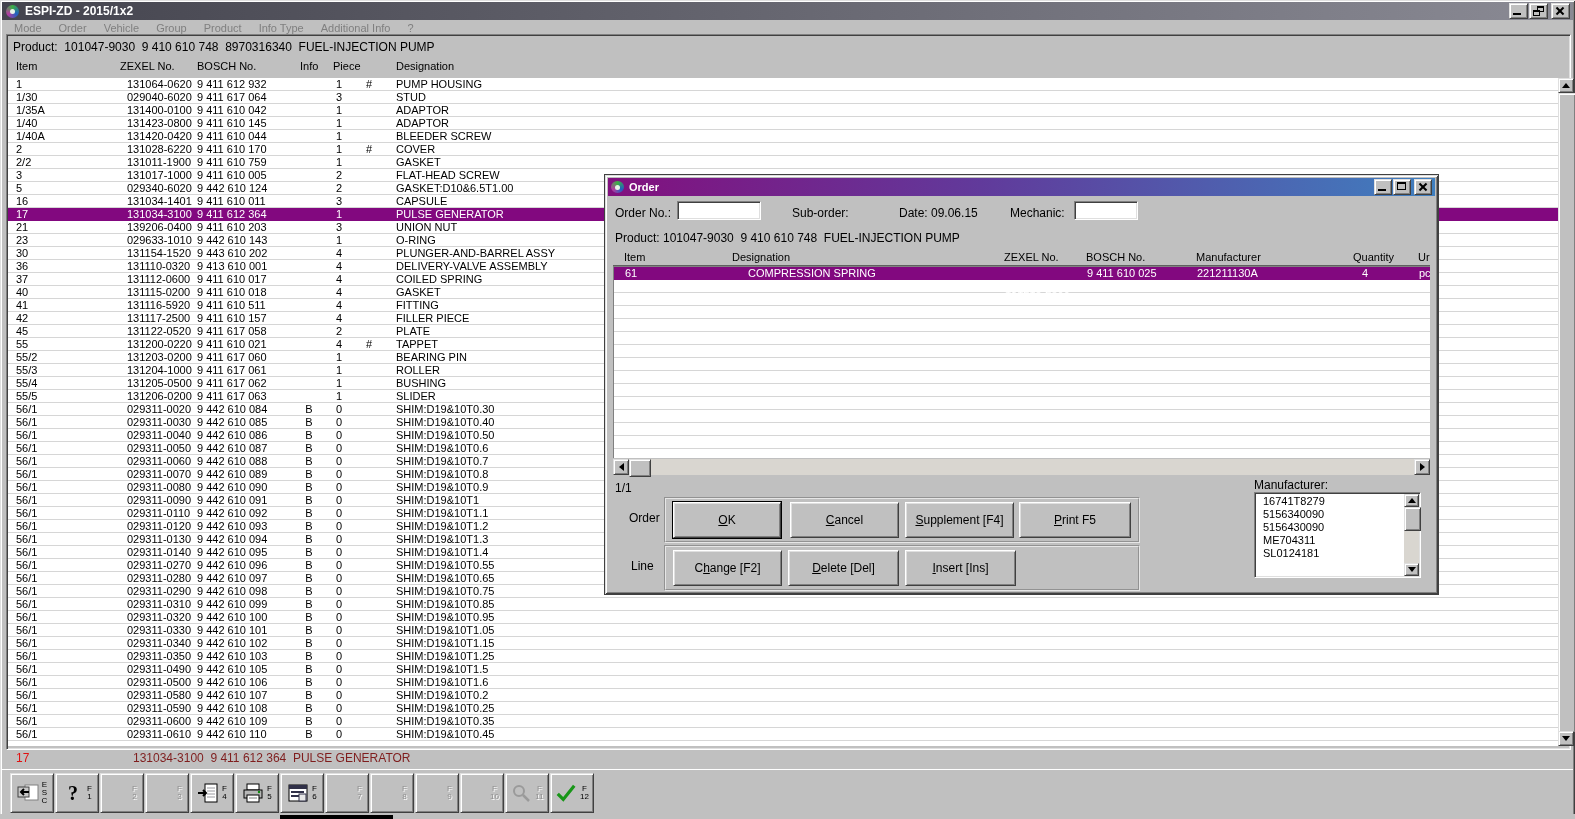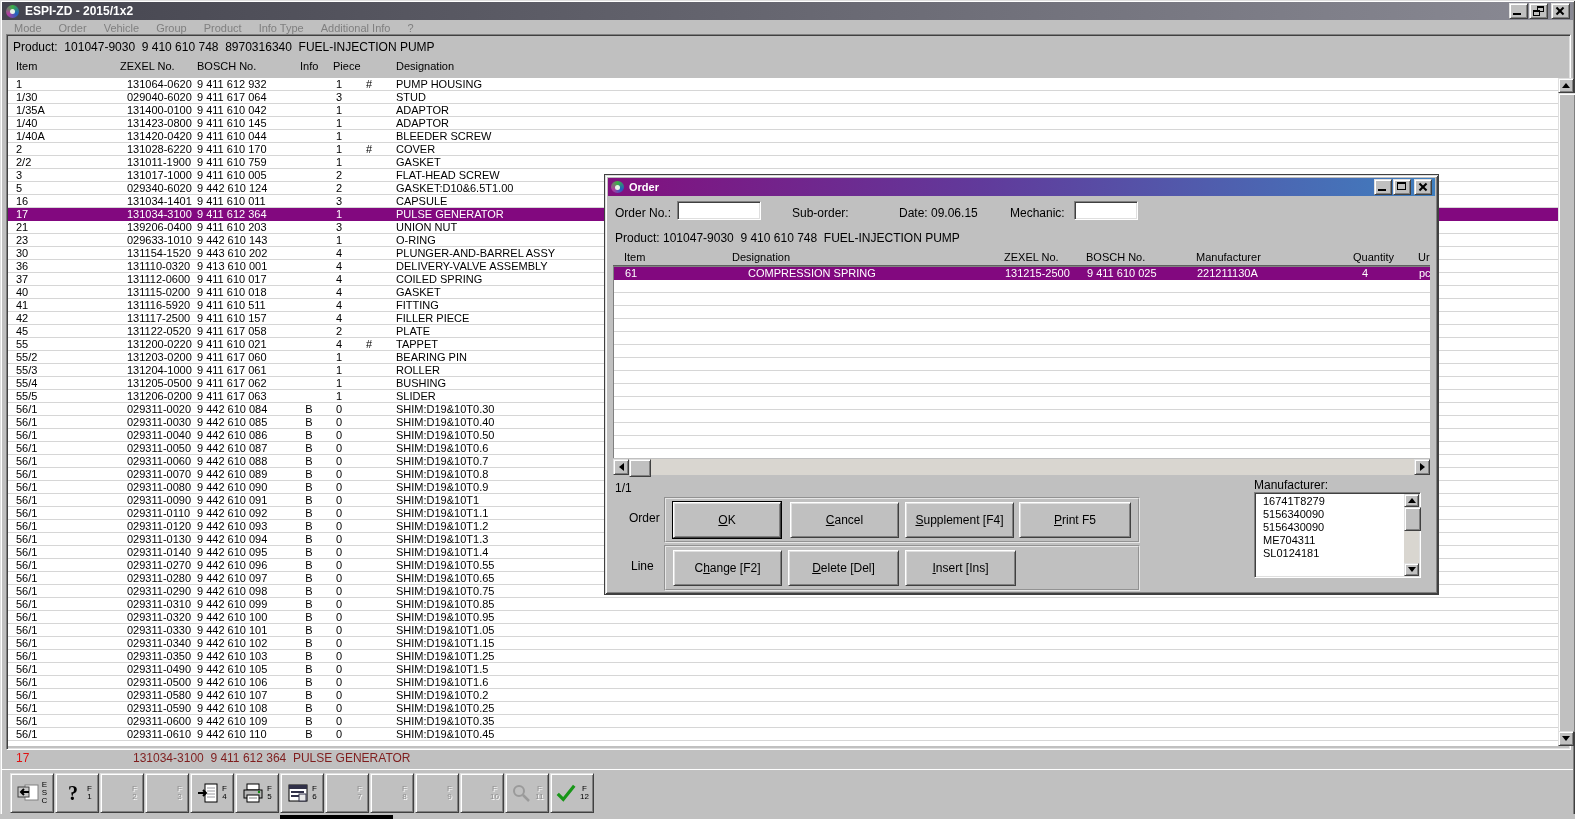--- a/index.html
+++ b/index.html
@@ -73,21 +73,21 @@
   #dlg-titlebar .winbtn{width:16px;height:14px;}
   .dlg-label{position:absolute;font-size:12px;white-space:pre;}
   .dlg-input{position:absolute;background:#fff;border:1px solid;border-color:#808080 #fff #fff #808080;box-shadow:inset 1px 1px 0 #404040,inset -1px -1px 0 #dfdfdf;font-family:"Liberation Sans",sans-serif;font-size:12px;padding:1px 3px;box-sizing:border-box;outline:none;}
   #dlg-thead{left:8px;top:74px;width:817px;height:17px;background:#c0c0c0;border-bottom:1px solid #606060;box-sizing:border-box;overflow:hidden;}
   #dlg-thead span{position:absolute;top:2px;font-size:11px;white-space:pre;}
   #dlg-tbody{left:8px;top:91px;width:817px;height:192px;background:#fff;overflow:hidden;
     border-left:1px solid #808080;border-top:1px solid #808080;box-sizing:border-box;
     background-image:repeating-linear-gradient(to bottom,#fff 0px,#fff 12px,#d6d6d6 12px,#d6d6d6 13px);}
   .drow{position:relative;height:13px;font-size:11px;line-height:13px;}
   .drow span{position:absolute;top:0;white-space:pre;}
-  .d-item{left:11px;} .d-desig{left:134px;} .d-zexel{left:391px;} .d-bosch{left:473px;}
+  .d-item{left:11px;} .d-desig{left:134px;} .d-zexel{left:391px;margin-top:16px;} .d-bosch{left:473px;}
   .d-manuf{left:583px;} .d-qty{left:730px;width:42px;text-align:center;} .d-unit{left:805px;}
   .drow.selected{background:#82087f;color:#fff;}
   #dlg-hscroll{left:8px;top:284px;width:817px;height:16px;background:#d9d6d0;}
   #dlg-hscroll .sb-btn{position:absolute;top:0;width:16px;height:16px;}
   #dhs-left{left:0;} #dhs-right{right:0;}
   #dhs-thumb{position:absolute;left:16px;top:0;width:20px;height:16px;}
   #dlg-page{position:absolute;left:10px;top:306px;font-size:12px;}
   .groupbox{position:absolute;left:59px;width:476px;height:46px;border:2px groove #e6e6e6;box-sizing:border-box;}
   #grp-order{top:322px;} #grp-line{top:370px;}
   #lbl-order{left:24px;top:336px;} #lbl-line{left:26px;top:384px;}

